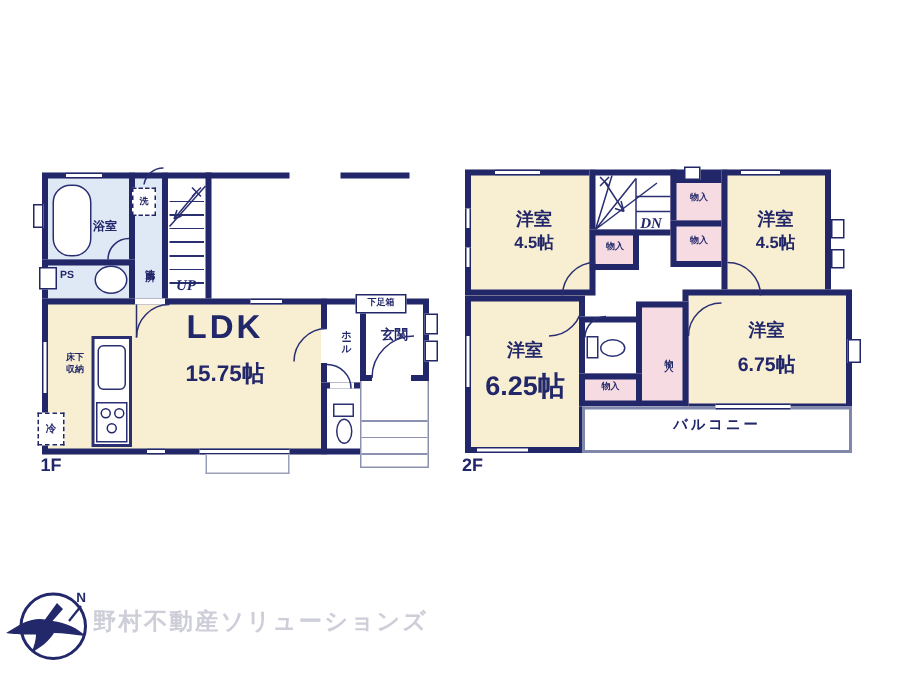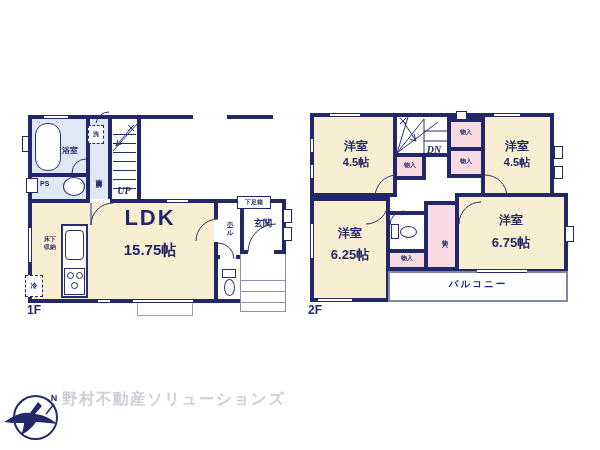--- a/index.html
+++ b/index.html
@@ -139,21 +139,21 @@
     <div class="tab" style="left:456px;top:111px;width:11px;height:9px;"></div>
 
     <div class="fix" style="left:391px;top:224px;width:8px;height:15px;border-width:1px;"></div>
     <div class="fix" style="left:400px;top:226px;width:17px;height:12px;border-width:1px;border-radius:50%;"></div>
 
     <div class="lbl" style="left:330px;top:140px;width:52px;font-size:12px;">洋室</div>
     <div class="lbl" style="left:330px;top:156px;width:52px;font-size:11px;">4.5帖</div>
     <div class="lbl" style="left:491px;top:140px;width:52px;font-size:12px;">洋室</div>
     <div class="lbl" style="left:491px;top:156px;width:52px;font-size:11px;">4.5帖</div>
     <div class="lbl" style="left:324px;top:227px;width:52px;font-size:12px;">洋室</div>
-    <div class="lbl" style="left:320px;top:248px;width:60px;font-size:13px;">6.25帖</div>
+    <div class="lbl" style="left:320px;top:248px;width:60px;font-size:18px;">6.25帖</div>
     <div class="lbl" style="left:485px;top:214px;width:52px;font-size:12px;">洋室</div>
     <div class="lbl" style="left:481px;top:236px;width:60px;font-size:13px;">6.75帖</div>
     <div class="lbl" style="left:450px;top:129px;width:32px;font-size:6px;">物入</div>
     <div class="lbl" style="left:450px;top:158px;width:32px;font-size:6px;">物入</div>
     <div class="lbl" style="left:396px;top:162px;width:28px;font-size:6px;">物入</div>
     <div class="lbl vtext" style="left:435px;top:219px;width:13px;height:34px;font-size:6px;">物入</div>
     <div class="lbl" style="left:388px;top:255px;width:38px;font-size:6px;">物入</div>
     <div class="lbl serifit" style="left:420px;top:144px;width:28px;font-size:10px;">DN</div>
     <div class="lbl" style="left:388px;top:279px;width:180px;font-size:9.5px;letter-spacing:2px;">バルコニー</div>
     <div class="lbl" style="left:308px;top:304px;width:24px;font-size:12px;text-align:left;">2F</div>
@@ -183,16 +183,16 @@
     </g>
   </svg>
 
   <div>
     <div class="logo-circle" style="left:13px;top:395px;width:45px;height:45px;"></div>
     <svg class="overlay" width="70" height="60" style="left:2px;top:392px;">
       <path d="M2,30 L12,24 C18,21 24,20 28,21 L36,10 L40,14 L33,22 C42,23 50,27 55,32 C47,31 40,30 34,30 C31,35 25,40 19,43 C21,38 22,34 22,31 C14,31 7,31 2,30 Z" fill="#23286b" stroke="none"></path>
       <path d="M44,22 L52,12" stroke="#23286b" stroke-width="1.5" fill="none"></path>
     </svg>
     <div class="lbl" style="left:48px;top:394px;width:12px;font-size:9px;color:#23286b;">N</div>
-    <div class="logo-text" style="left:62px;top:389px;">野村不動産ソリューションズ</div>
+    <div class="logo-text" style="left:62px;top:404px;">野村不動産ソリューションズ</div>
   </div>
 
 </div>
 
 </body></html>

